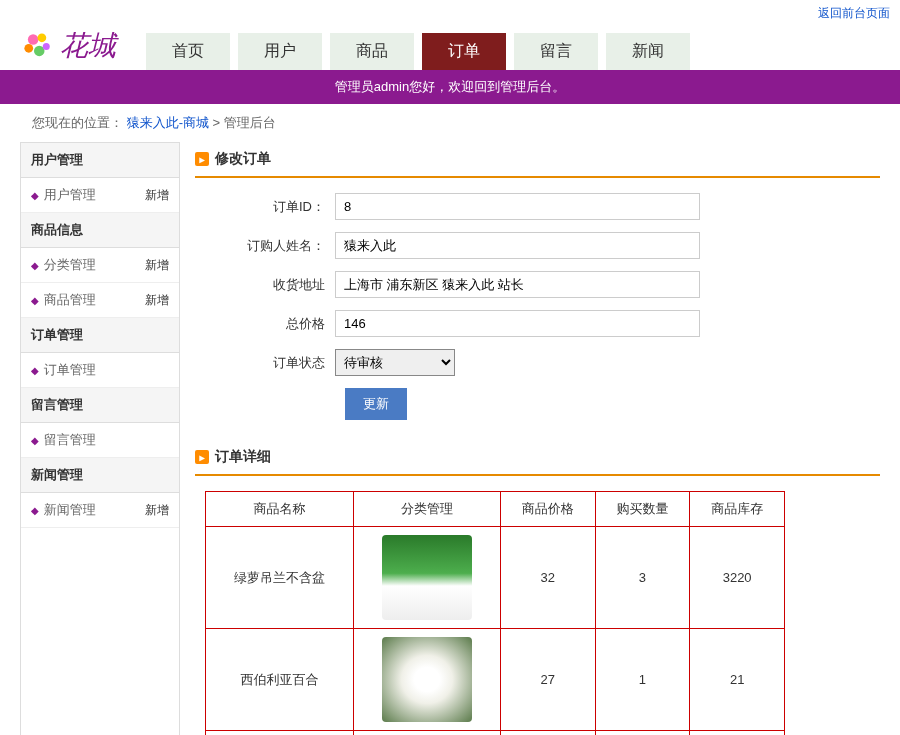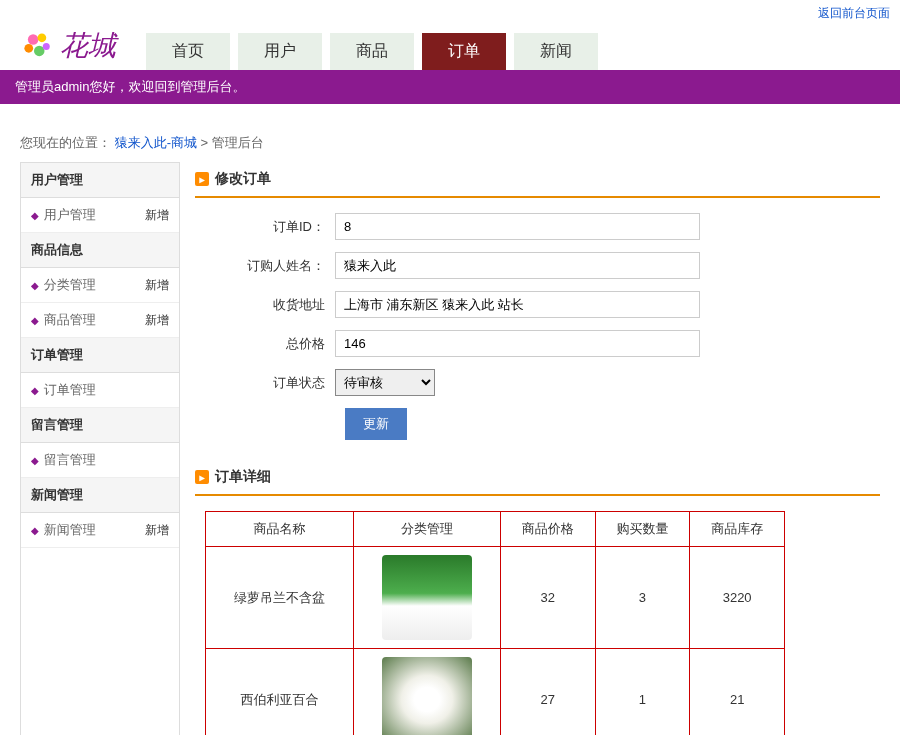--- a/index.html
+++ b/index.html
@@ -10,44 +10,44 @@
     .top-link { text-align: right; padding: 5px 10px; }
     .top-link a { color: #1155cc; font-size: 12px; text-decoration: none; }
     .header { display: flex; align-items: flex-end; padding: 0 20px; }
     .logo { display: flex; align-items: center; margin-right: 30px; margin-bottom: 5px; justify-content: flex-end; }
     .logo-text { font-family: "STXingkai", cursive; font-size: 28px; color: #8b1a8f; margin-left: 5px; font-style: italic; }
     .nav { display: flex; gap: 8px; }
     .nav-item { padding: 8px 26px; background: #e8f0e8; color: #333; cursor: pointer; font-size: 16px; }
     .nav-item.active { background: #7f1d1d; color: #fff; }
     
     
-    .welcome-bar { background: #8b1a8f; color: #fff; text-align: left; padding: 8px 15px; font-size: 13px; }
-    
-    
-    .breadcrumb { padding: 10px 20px; font-size: 13px; color: #666; margin-top: 20px; }
+    .welcome-bar { background: #8b1a8f; color: #fff; text-align: center; padding: 8px 15px; font-size: 13px; }
+    
+    
+    .breadcrumb { padding: 10px 32px; font-size: 13px; color: #666; }
     .breadcrumb a { color: #1155cc; text-decoration: none; }
     
     
     .main { display: flex; padding: 0 20px; gap: 15px; }
     .sidebar { width: 160px; border: 1px solid #ddd; }
     .side-header { background: #f5f5f5; padding: 8px 10px; font-size: 13px; font-weight: bold; border-bottom: 1px solid #ddd; }
     .side-item { display: flex; justify-content: space-between; align-items: center; padding: 8px 10px; font-size: 13px; color: #666; border-bottom: 1px solid #eee; cursor: pointer; }
     .side-item .bullet { color: #8b1a8f; margin-right: 5px; font-size: 10px; }
     .side-item .label { flex: 1; }
     .side-item .addnew { color: #333; font-size: 12px; }
     
     .content { flex: 1; }
     .section-title { display: flex; align-items: center; padding: 8px 0; border-bottom: 2px solid #e68a00; margin-bottom: 15px; font-size: 14px; font-weight: bold; }
     .section-title .arrow-icon { width: 14px; height: 14px; background: #ff8c00; color: #fff; display: inline-flex; align-items: center; justify-content: center; margin-right: 6px; font-size: 10px; border-radius: 2px; }
     
     
     .form-row { display: flex; align-items: center; margin-bottom: 12px; }
     .form-label { width: 140px; text-align: right; padding-right: 10px; font-size: 13px; color: #333; }
     .form-input { width: 365px; padding: 5px 8px; border: 1px solid #ccc; font-size: 13px; }
-    .form-select { width: 100px; padding: 4px; border: 1px solid #888; font-size: 13px; }
+    .form-select { width: 120px; padding: 4px; border: 1px solid #888; font-size: 13px; }
     .btn-update { background: #4a7bc4; color: #fff; border: none; padding: 7px 18px; font-size: 13px; cursor: pointer; margin-left: 150px; }
     
     
     .detail-table { width: 580px; border-collapse: collapse; margin-top: 10px; margin-left: 10px; }
     .detail-table th, .detail-table td { border: 1px solid #cc0000; padding: 8px; text-align: center; font-size: 13px; }
     .detail-table th { font-weight: normal; height: 30px; }
     .detail-table td { height: 95px; }
     .img-cell { width: 90px; height: 85px; background: #e0e0e0; margin: 0 auto; display: flex; align-items: center; justify-content: center; border-radius: 4px; overflow: hidden; }
     .img-plant1 { background: linear-gradient(to bottom, #2a7a2a 0%, #4dae4d 45%, #fff 60%, #eee 100%); }
     .img-plant2 { background: radial-gradient(ellipse at center, #fff 20%, #f0f0e8 40%, #5a7a4a 100%); }
@@ -71,20 +71,21 @@
         <circle cx="22" cy="25" r="6" fill="#66cc66"></circle>
         <circle cx="30" cy="20" r="4" fill="#cc66ff"></circle>
       </svg>
       <span class="logo-text">花城</span>
     </div>
     <div class="nav" id="nav">
         <div class="nav-item">首页</div>
         <div class="nav-item">用户</div>
         <div class="nav-item">商品</div>
         <div class="nav-item active">订单</div>
+        <div class="nav-item">留言</div>
         <div class="nav-item">新闻</div>
       </div>
   </div>
 
   <div class="welcome-bar">管理员admin您好，欢迎回到管理后台。</div>
 
   <div class="breadcrumb">
     <span>您现在的位置：</span>
     <a href="#">猿来入此-商城</a>
     <span> &gt; </span>

